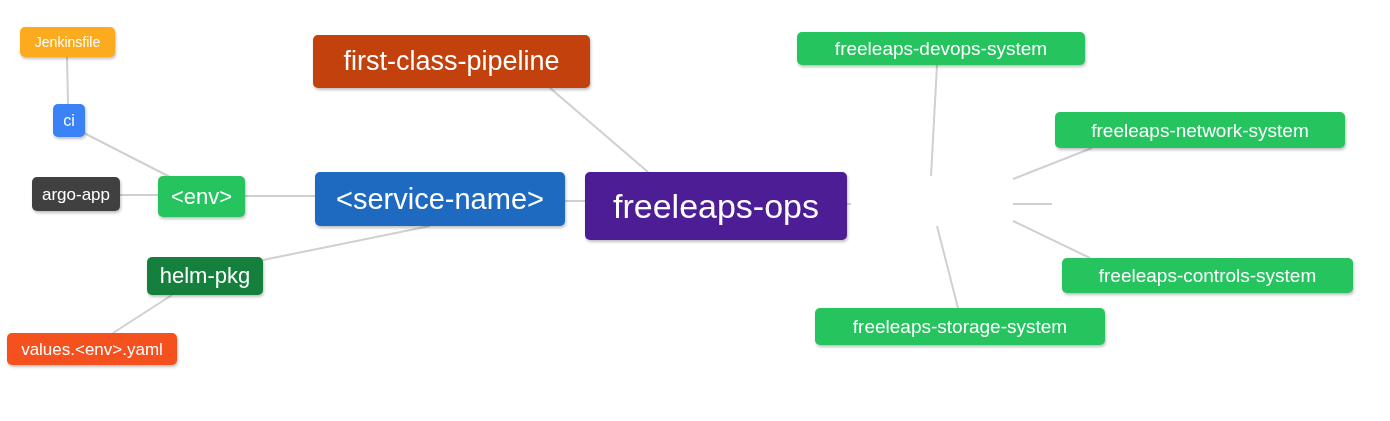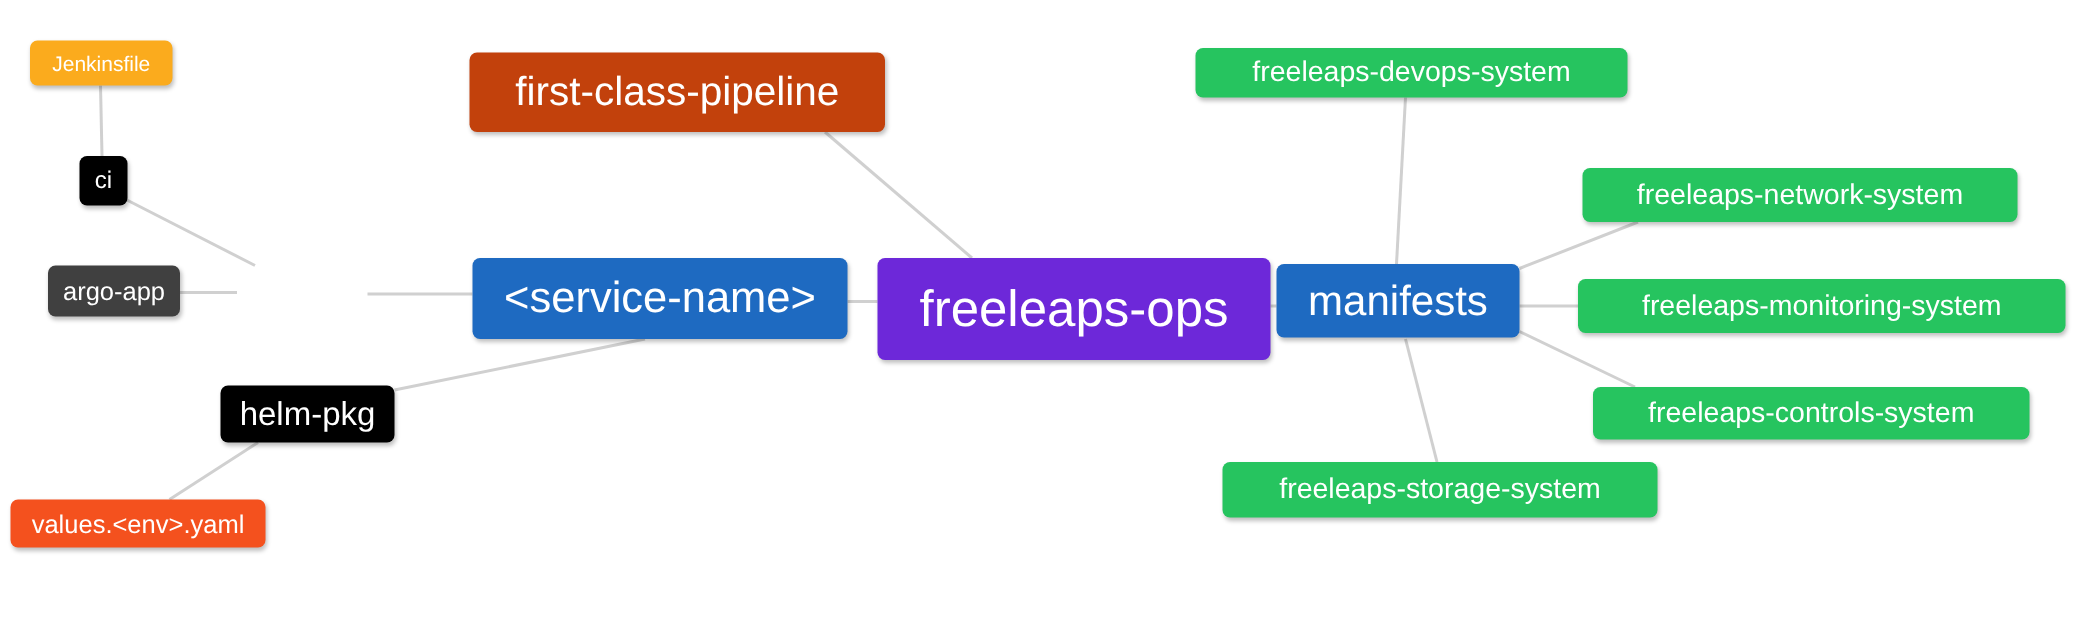--- a/index.html
+++ b/index.html
@@ -59,52 +59,49 @@
       <line x1="931" y1="176" x2="937" y2="65" stroke="#d0d0d0" stroke-width="2"></line>
       <line x1="1013" y1="179" x2="1092" y2="148" stroke="#d0d0d0" stroke-width="2"></line>
       <line x1="1013" y1="204" x2="1052" y2="204" stroke="#d0d0d0" stroke-width="2"></line>
       <line x1="1013" y1="221" x2="1090" y2="258" stroke="#d0d0d0" stroke-width="2"></line>
       <line x1="937" y1="226" x2="958" y2="308" stroke="#d0d0d0" stroke-width="2"></line>
     </svg>
 
   <div class="node" style="left: 20px; top: 27px; width: 95px; height: 30px; font-size: 14px; background: rgb(251, 171, 29); color: rgb(255, 255, 255);">
       <span class="node-label">Jenkinsfile</span>
     </div>
-  <div class="node" style="left: 53px; top: 104px; width: 32px; height: 33px; font-size: 16px; background: #000000; color: rgb(255, 255, 255);">
+  <div class="node" style="left: 53px; top: 104px; width: 32px; height: 33px; font-size: 16px; background: #3b82f6; color: rgb(255, 255, 255);">
       <span class="node-label">ci</span>
     </div>
   <div class="node" style="left: 32px; top: 177px; width: 88px; height: 34px; font-size: 17px; background: #404040; color: rgb(255, 255, 255);">
       <span class="node-label">argo-app</span>
     </div>
-  <div class="node" style="left: 147px; top: 257px; width: 116px; height: 38px; font-size: 22px; background: #000000; color: rgb(255, 255, 255);">
+  <div class="node" style="left: 158px; top: 176px; width: 87px; height: 41px; font-size: 22px; background: rgb(38, 196, 95); color: rgb(255, 255, 255);">
+      <span class="node-label">&lt;env&gt;</span>
+    </div>
+  <div class="node" style="left: 147px; top: 257px; width: 116px; height: 38px; font-size: 22px; background: #15803d; color: rgb(255, 255, 255);">
       <span class="node-label">helm-pkg</span>
     </div>
   <div class="node" style="left: 7px; top: 333px; width: 170px; height: 32px; font-size: 17px; background: rgb(244, 81, 30); color: rgb(255, 255, 255);">
       <span class="node-label">values.&lt;env&gt;.yaml</span>
     </div>
   <div class="node" style="left: 313px; top: 35px; width: 277px; height: 53px; font-size: 27px; background: #c2410c; color: rgb(255, 255, 255);">
       <span class="node-label">first-class-pipeline</span>
     </div>
   <div class="node" style="left: 315px; top: 172px; width: 250px; height: 54px; font-size: 29px; background: rgb(30, 106, 193); color: rgb(255, 255, 255);">
       <span class="node-label">&lt;service-name&gt;</span>
     </div>
-  <div class="node" style="left: 585px; top: 172px; width: 262px; height: 68px; font-size: 34px; background: #6d28d9; color: rgb(255, 255, 255);">
+  <div class="node" style="left: 585px; top: 172px; width: 262px; height: 68px; font-size: 34px; background: #4c1d95; color: rgb(255, 255, 255);">
       <span class="node-label">freeleaps-ops</span>
-    </div>
-  <div class="node" style="left: 851px; top: 176px; width: 162px; height: 49px; font-size: 28px; background: rgb(30, 106, 193); color: rgb(255, 255, 255);">
-      <span class="node-label">manifests</span>
     </div>
   <div class="node" style="left: 1055px; top: 112px; width: 290px; height: 36px; font-size: 19px; background: rgb(38, 196, 95); color: rgb(255, 255, 255);">
       <span class="node-label">freeleaps-network-system</span>
     </div>
   <div class="node" style="left: 797px; top: 32px; width: 288px; height: 33px; font-size: 19px; background: rgb(38, 196, 95); color: rgb(255, 255, 255);">
       <span class="node-label">freeleaps-devops-system</span>
-    </div>
-  <div class="node" style="left: 1052px; top: 186px; width: 325px; height: 36px; font-size: 19px; background: rgb(38, 196, 95); color: rgb(255, 255, 255);">
-      <span class="node-label">freeleaps-monitoring-system</span>
     </div>
   <div class="node" style="left: 1062px; top: 258px; width: 291px; height: 35px; font-size: 19px; background: rgb(38, 196, 95); color: rgb(255, 255, 255);">
       <span class="node-label">freeleaps-controls-system</span>
     </div>
   <div class="node" style="left: 815px; top: 308px; width: 290px; height: 37px; font-size: 19px; background: rgb(38, 196, 95); color: rgb(255, 255, 255);">
       <span class="node-label">freeleaps-storage-system</span>
     </div>
 
 </div>
 

